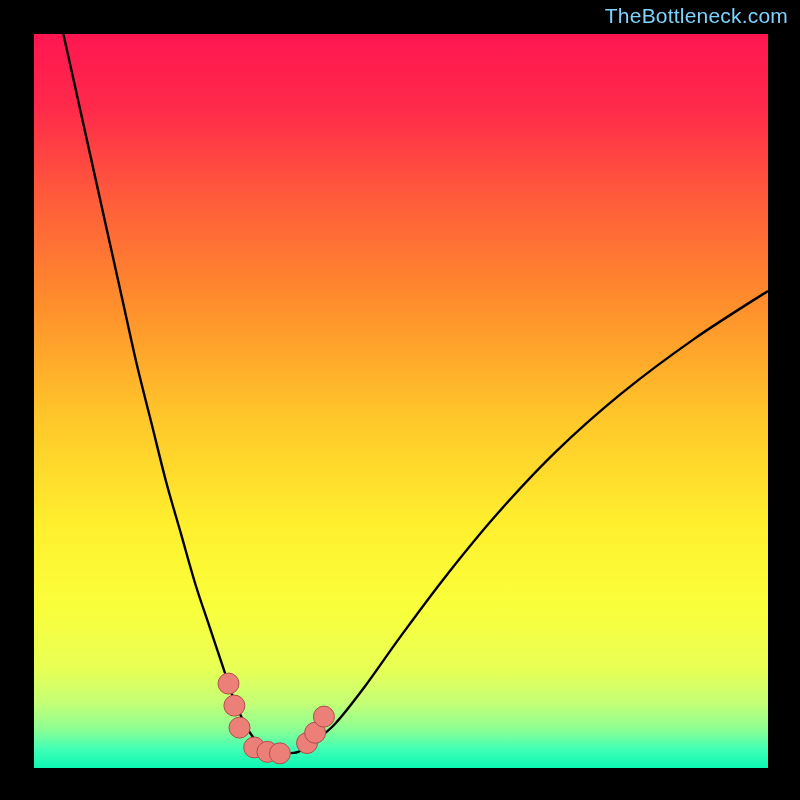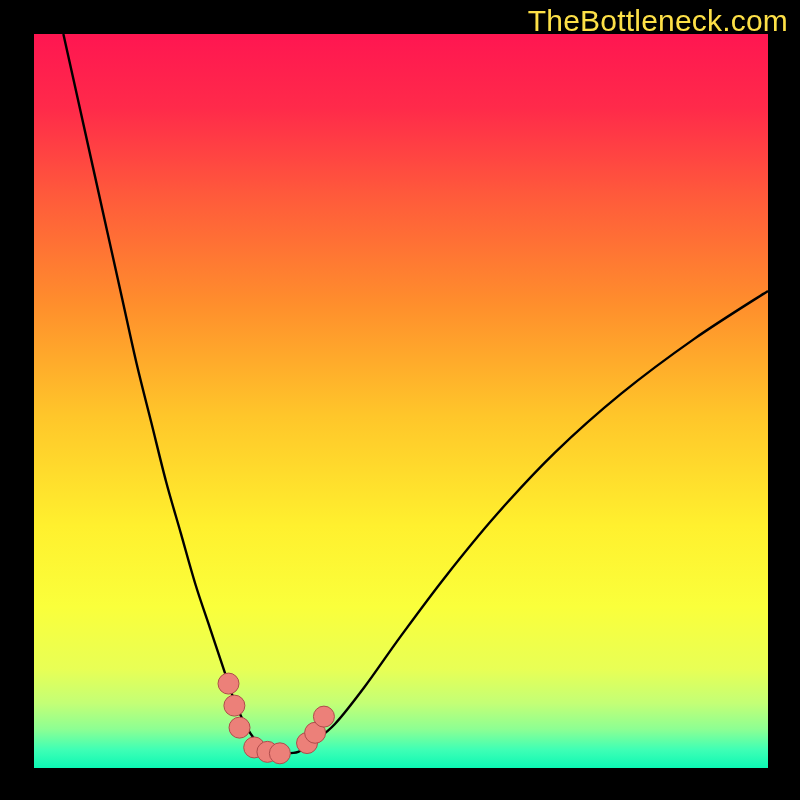--- a/index.html
+++ b/index.html
@@ -16,22 +16,22 @@
     left: 0;
     top: 0;
     width: 800px;
     height: 800px;
     background: #000;
   }
   .watermark {
     position: absolute;
     top: 4px;
     right: 12px;
-    color: #fde047;
-    font-size: 30px;
+    color: #7dd3fc;
+    font-size: 21px;
     letter-spacing: 0.2px;
     font-weight: 400;
     user-select: none;
   }
   svg {
     position: absolute;
     left: 0;
     top: 0;
   }
 </style>

